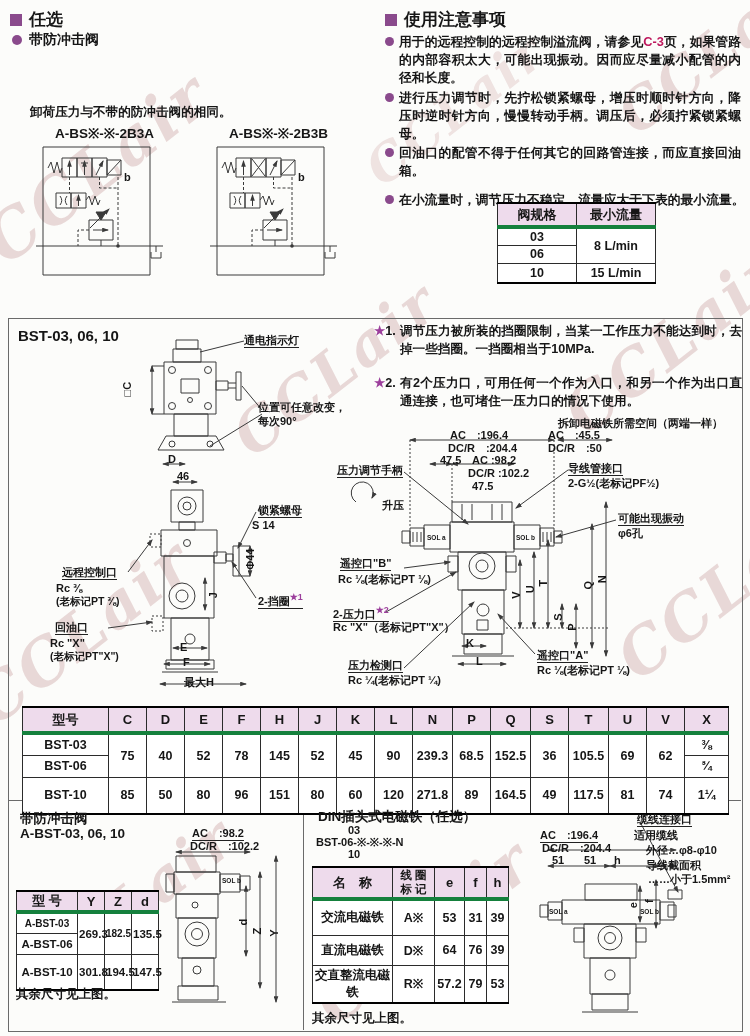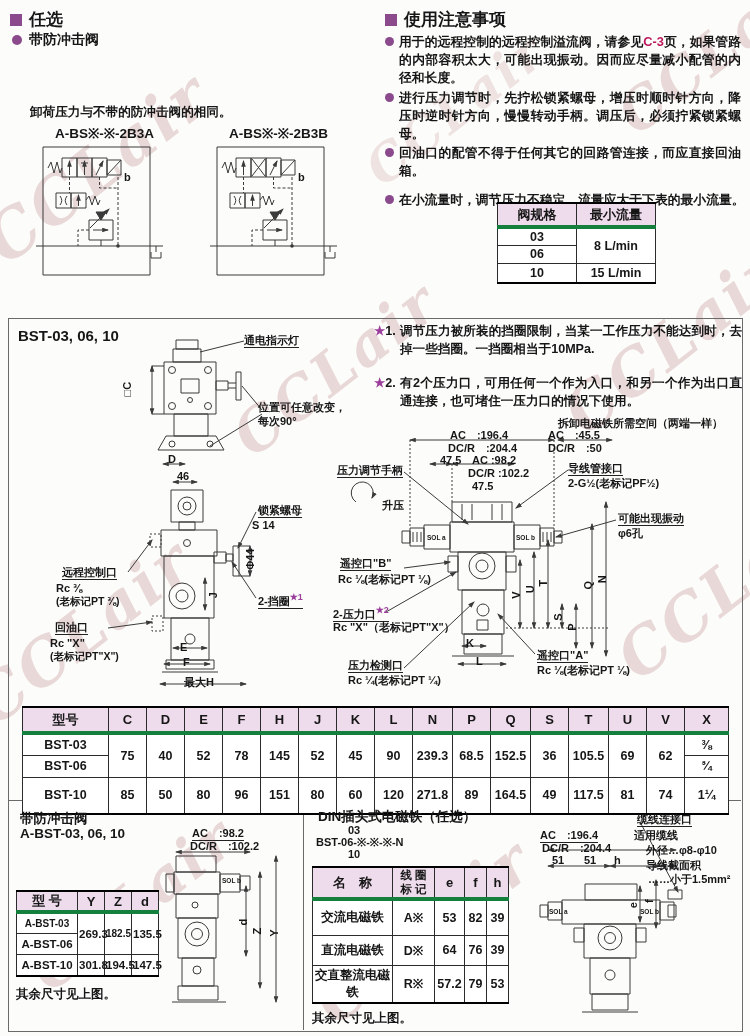--- a/index.html
+++ b/index.html
@@ -302,21 +302,21 @@
     <tbody style="font-size:11.5px">
       <tr style="height:21px">
         <td style="font-size:10px">A-BST-03</td>
         <td rowspan="2" style="font-size:11.5px">269.3</td>
         <td rowspan="2" style="font-size:10px">182.5</td>
         <td rowspan="2" style="font-size:11.5px">135.5</td>
       </tr>
       <tr style="height:21px">
         <td style="font-size:11.5px">A-BST-06</td>
       </tr>
-      <tr style="height:22px">
+      <tr style="height:36px">
         <td style="font-size:11.5px">A-BST-10</td>
         <td style="font-size:11.5px">301.8</td>
         <td style="font-size:11.5px">194.5</td>
         <td style="font-size:11.5px">147.5</td>
       </tr>
     </tbody>
   </table>
   <div class="lbl" style="left:16px;top:986px;font-size:12.5px">其余尺寸见上图。</div>
 
   <div class="dtitle" style="left:318px;top:808px">DIN插头式电磁铁（任选）</div>
@@ -342,21 +342,21 @@
       <th>e</th>
       <th>f</th>
       <th>h</th>
     </tr>
       </thead>
     <tbody>
       <tr style="height:36px">
         <td>交流电磁铁</td>
         <td>A※</td>
         <td>53</td>
-        <td>82</td>
+        <td>31</td>
         <td>39</td>
       </tr>
       <tr style="height:30px">
         <td>直流电磁铁</td>
         <td>D※</td>
         <td>64</td>
         <td>76</td>
         <td>39</td>
       </tr>
       <tr style="height:38px">

